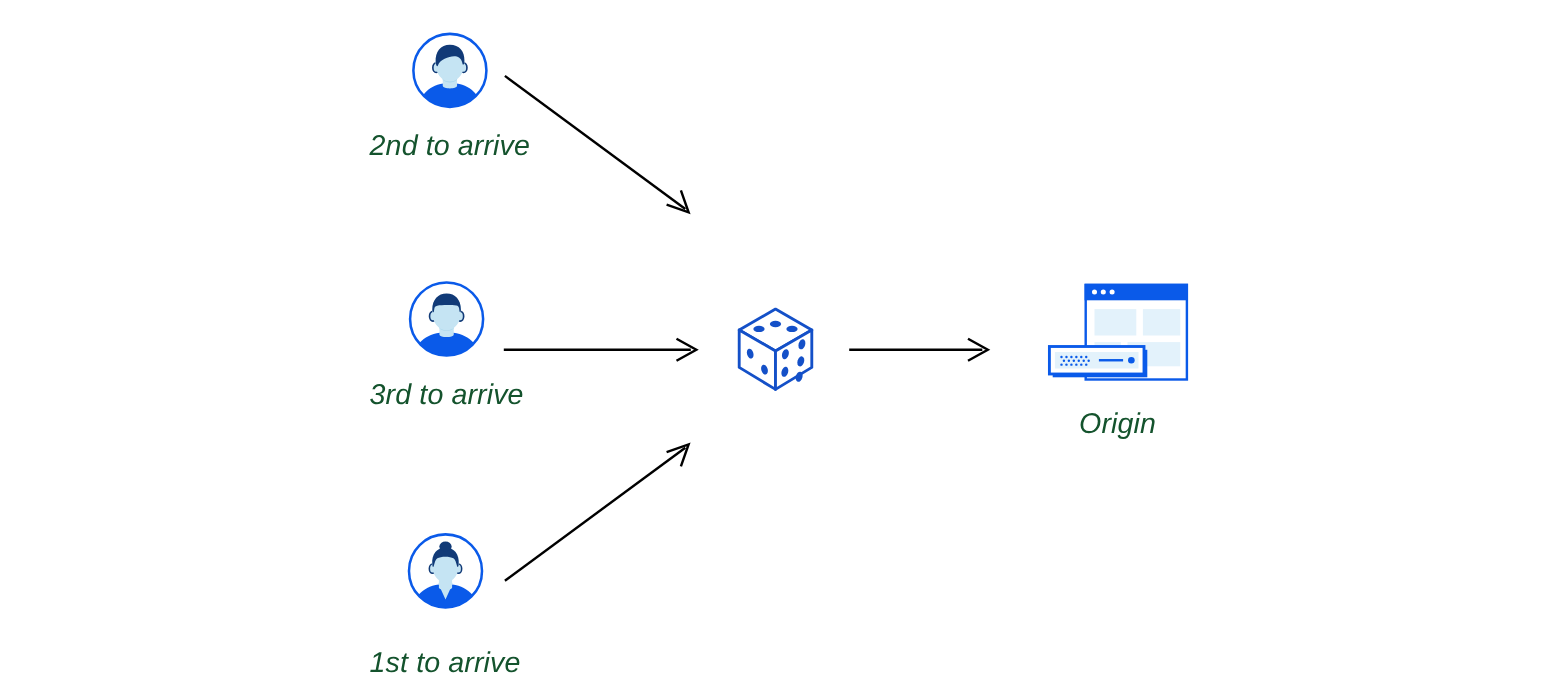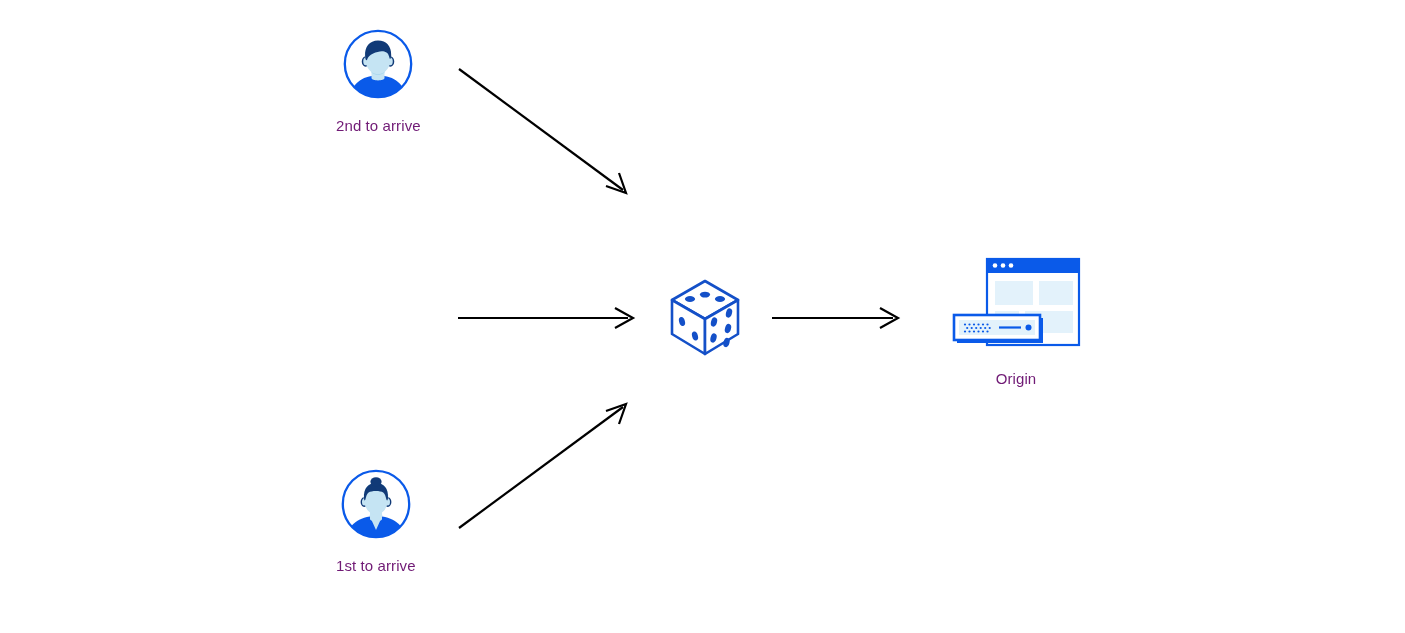--- a/index.html
+++ b/index.html
@@ -18,25 +18,26 @@
     background: #ffffff;
     overflow: hidden;
   }
   .node {
     position: absolute;
     display: flex;
     flex-direction: column;
     align-items: center;
   }
   .node-label {
-    font-size: 15px;
-    color: #701a75;
+    font-size: 26px;
+    color: #14532d;
     letter-spacing: 0.1px;
     white-space: nowrap;
     line-height: 1.2;
+    font-style: italic;
   }
   .avatar-wrap { width: 72px; height: 72px; }
   .avatar-label { margin-top: 17px; }
   .dice-wrap { width: 90px; height: 90px; }
   .origin-wrap { width: 130px; height: 100px; }
   .origin-label { margin-top: 14px; }
   svg { display: block; overflow: visible; }
   .arrow-layer {
     position: absolute;
     left: 0; top: 0;
@@ -96,22 +97,45 @@
 
           <path d="M36 13.5 c-9.4 0 -13.2 6.4 -13.2 15.3 0 9.6 5.6 17.4 13.2 17.4 s13.2 -7.8 13.2 -17.4 c0 -8.9 -3.8 -15.3 -13.2 -15.3 z" fill="#c5e4f3"></path>
 
           <path d="M23.1 28.2 c-0.5 -9.3 4.4 -15.6 12.9 -15.6 c8.6 0 13.4 5.8 13.2 14.8 c-0.1 2.2 -0.6 3.5 -1.2 3.5 c-0.8 0 -0.5 -4.2 -3.5 -6.3 c-3.6 -2.5 -8.4 -1.2 -13.3 0.9 c-3.5 1.5 -5.3 3.8 -6 5.9 c-0.6 1.7 -1.9 0.8 -2.1 -3.2 z" fill="#113a77"></path>
         </g>
       </svg>
     </div>
     <div class="node-label avatar-label">2nd to arrive</div>
   </div>
 
-
-  <div class="node" style="left:336px; top:468px;">
+  <div class="node" style="left:336px; top:254px;">
+    <div class="avatar-wrap">
+      <svg width="72" height="72" viewBox="0 0 72 72">
+        <defs>
+          <clipPath id="clipB">
+              <circle cx="36" cy="36" r="33.2"></circle>
+            </clipPath>
+        </defs>
+        <circle cx="36" cy="36" r="33.2" fill="#ffffff" stroke="#0a5ae9" stroke-width="2.3"></circle>
+        <g clip-path="url(#clipB)">
+          <path d="M36 48 C 16.5 48 6 59.5 4.5 74 L 67.5 74 C 66 59.5 55.5 48 36 48 Z" fill="#0a5ae9"></path>
+          <path d="M29.5 39 h13 v11 c0 3.2 -13 3.2 -13 0 z" fill="#c5e4f3"></path>
+          <path d="M29.5 44.5 c3.5 3.2 9.5 3.2 13 0 v-5.5 h-13 z" fill="#a9d6ec"></path>
+          <ellipse cx="23.6" cy="33.5" rx="3.1" ry="4.4" fill="#c5e4f3" stroke="#113a77" stroke-width="1.5"></ellipse>
+          <ellipse cx="48.4" cy="33.5" rx="3.1" ry="4.4" fill="#c5e4f3" stroke="#113a77" stroke-width="1.5"></ellipse>
+          <path d="M36 14 c-9.4 0 -13.2 6.2 -13.2 15 0 9.6 5.6 17.4 13.2 17.4 s13.2 -7.8 13.2 -17.4 c0 -8.8 -3.8 -15 -13.2 -15 z" fill="#c5e4f3"></path>
+
+          <path d="M23 27.5 c0 -9 5.2 -14.6 13 -14.6 c7.8 0 13 5.6 13 14.6 c0 1.4 -0.2 2.4 -0.8 2.4 c-0.5 0 -0.6 -2 -0.8 -3.4 c-0.2 -1.6 -1 -2.6 -2.6 -2.8 c-4.5 -0.5 -13.5 -0.5 -17.4 0.2 c-1.6 0.3 -2.4 1.4 -2.6 3 c-0.2 1.3 -0.3 3 -0.9 3 c-0.6 0 -0.9 -1 -0.9 -2.4 z" fill="#113a77"></path>
+        </g>
+      </svg>
+    </div>
+    <div class="node-label avatar-label">3rd to arrive</div>
+  </div>
+
+  <div class="node" style="left:336px; top:483px;gap:15px;">
     <div class="avatar-wrap">
       <svg width="72" height="72" viewBox="0 0 72 72">
         <defs>
           <clipPath id="clipC">
               <circle cx="36" cy="36" r="33.2"></circle>
             </clipPath>
         </defs>
         <circle cx="36" cy="36" r="33.2" fill="#ffffff" stroke="#0a5ae9" stroke-width="2.3"></circle>
         <g clip-path="url(#clipC)">
 

